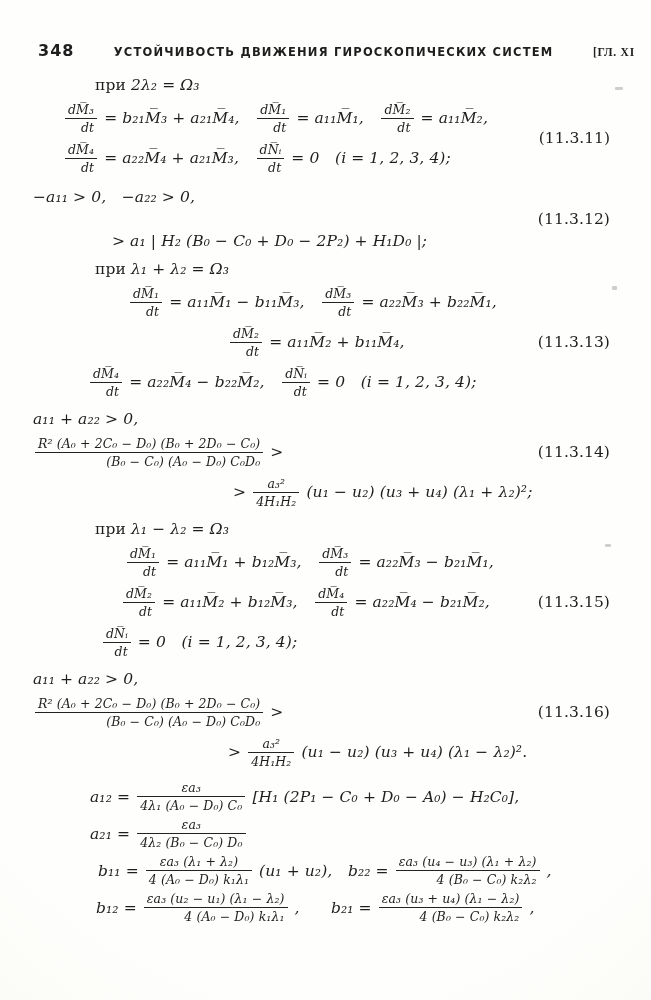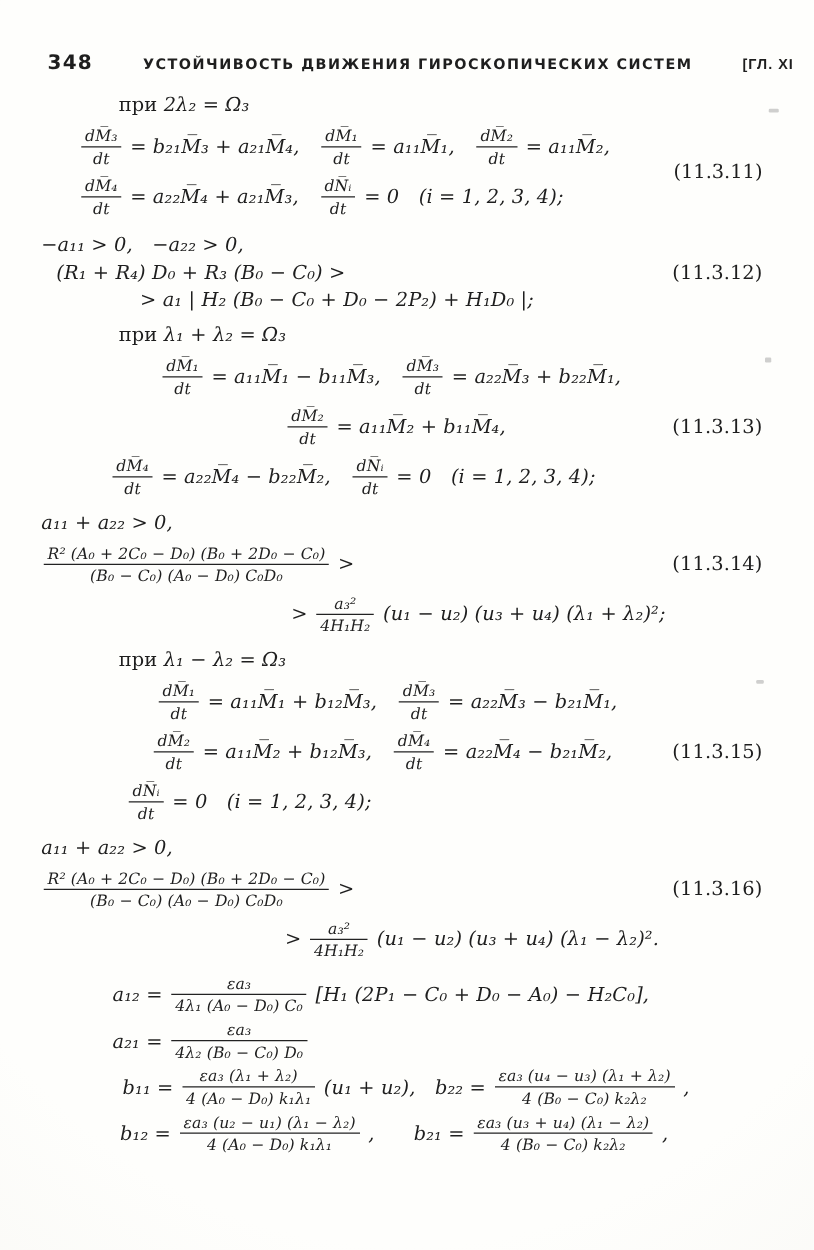--- a/index.html
+++ b/index.html
@@ -8,36 +8,36 @@
     width:651px;height:1000px;position:relative;overflow:hidden;
     background:radial-gradient(130% 105% at 50% 42%, #fefefc 55%, #f3f2ed 100%);
     color:#1e1e1e;
   }
   .header{
     display:flex;align-items:baseline;
     padding:30px 16px 0 38px;
   }
   .pnum{font-family:"DejaVu Sans",sans-serif;font-weight:600;font-size:16px;letter-spacing:1px;}
   .ptitle{flex:1;text-align:center;font-family:"DejaVu Sans",sans-serif;font-weight:600;font-size:11.5px;letter-spacing:1.2px;}
-  .pchap{font-family:Liberation Sans, sans-serif;font-weight:600;font-size:11.5px;letter-spacing:0.8px;margin-top:16px;}
+  .pchap{font-family:Liberation Serif, serif;font-weight:600;font-size:11.5px;letter-spacing:0.8px;margin-top:16px;}
   .content{padding:0 41px 0 33px;position:relative;}
   .block{position:relative;}
   .row{
     position:relative;display:flex;align-items:center;min-height:22px;
     font-family:"DejaVu Serif","DejaVu Sans",serif;font-style:italic;font-size:15.5px;
     letter-spacing:0.1px;
   }
   .row span{white-space:pre;}
   .rm{font-style:normal;margin-left:40px;}
   .frac{
     display:inline-flex;flex-direction:column;align-items:stretch;text-align:center;
     font-size:12.5px;line-height:1.2;margin:0 2px;font-style:italic;
   }
   .frac .num{border-bottom:1px solid #222;padding:0 3px 1px;}
-  .frac .den{padding:1px 3px 0;}
+  .frac .den{padding:1px 3px 0;text-align:right;}
   .eqnum{
     position:absolute;right:0;top:50%;transform:translateY(-50%);
     font-style:normal;font-size:15.5px;font-family:"DejaVu Serif",serif;
   }
   
   #cond1{margin-top:14px;} #cond1 .row{margin-left:22px;}
   #eq11{margin-top:2px;}   #eq11 .row{min-height:40px;margin-left:30px;}
   #eq12{margin-top:8px;}   #eq12 .row2{margin-left:12px;} #eq12 .row3{margin-left:79px;}
   #cond2{margin-top:6px;}  #cond2 .row{margin-left:22px;}
   #eq13{margin-top:2px;}   #eq13 .row{min-height:40px;}
@@ -87,21 +87,20 @@
           <span class="frac"><span class="num">dN̅ᵢ</span><span class="den">dt</span></span>
           <span class="it"> = 0 (i = 1, 2, 3, 4);</span>
         </div>
         <span class="eqnum">(11.3.11)</span>
       </div>
       <div class="block" id="eq12">
         <div class="row row1">
           <span class="it">−a₁₁ &gt; 0, −a₂₂ &gt; 0,</span>
         </div>
         <div class="row row2">
-          <span class="it">(R₁ + R₄) D₀ + R₃ (B₀ − C₀) &gt;</span>
           <span class="eqnum">(11.3.12)</span>
         </div>
         <div class="row row3">
           <span class="it">&gt; a₁ | H₂ (B₀ − C₀ + D₀ − 2P₂) + H₁D₀ |;</span>
         </div>
       </div>
       <div class="block" id="cond2">
         <div class="row row1">
           <span class="rm">при </span>
           <span class="it">λ₁ + λ₂ = Ω₃</span>

